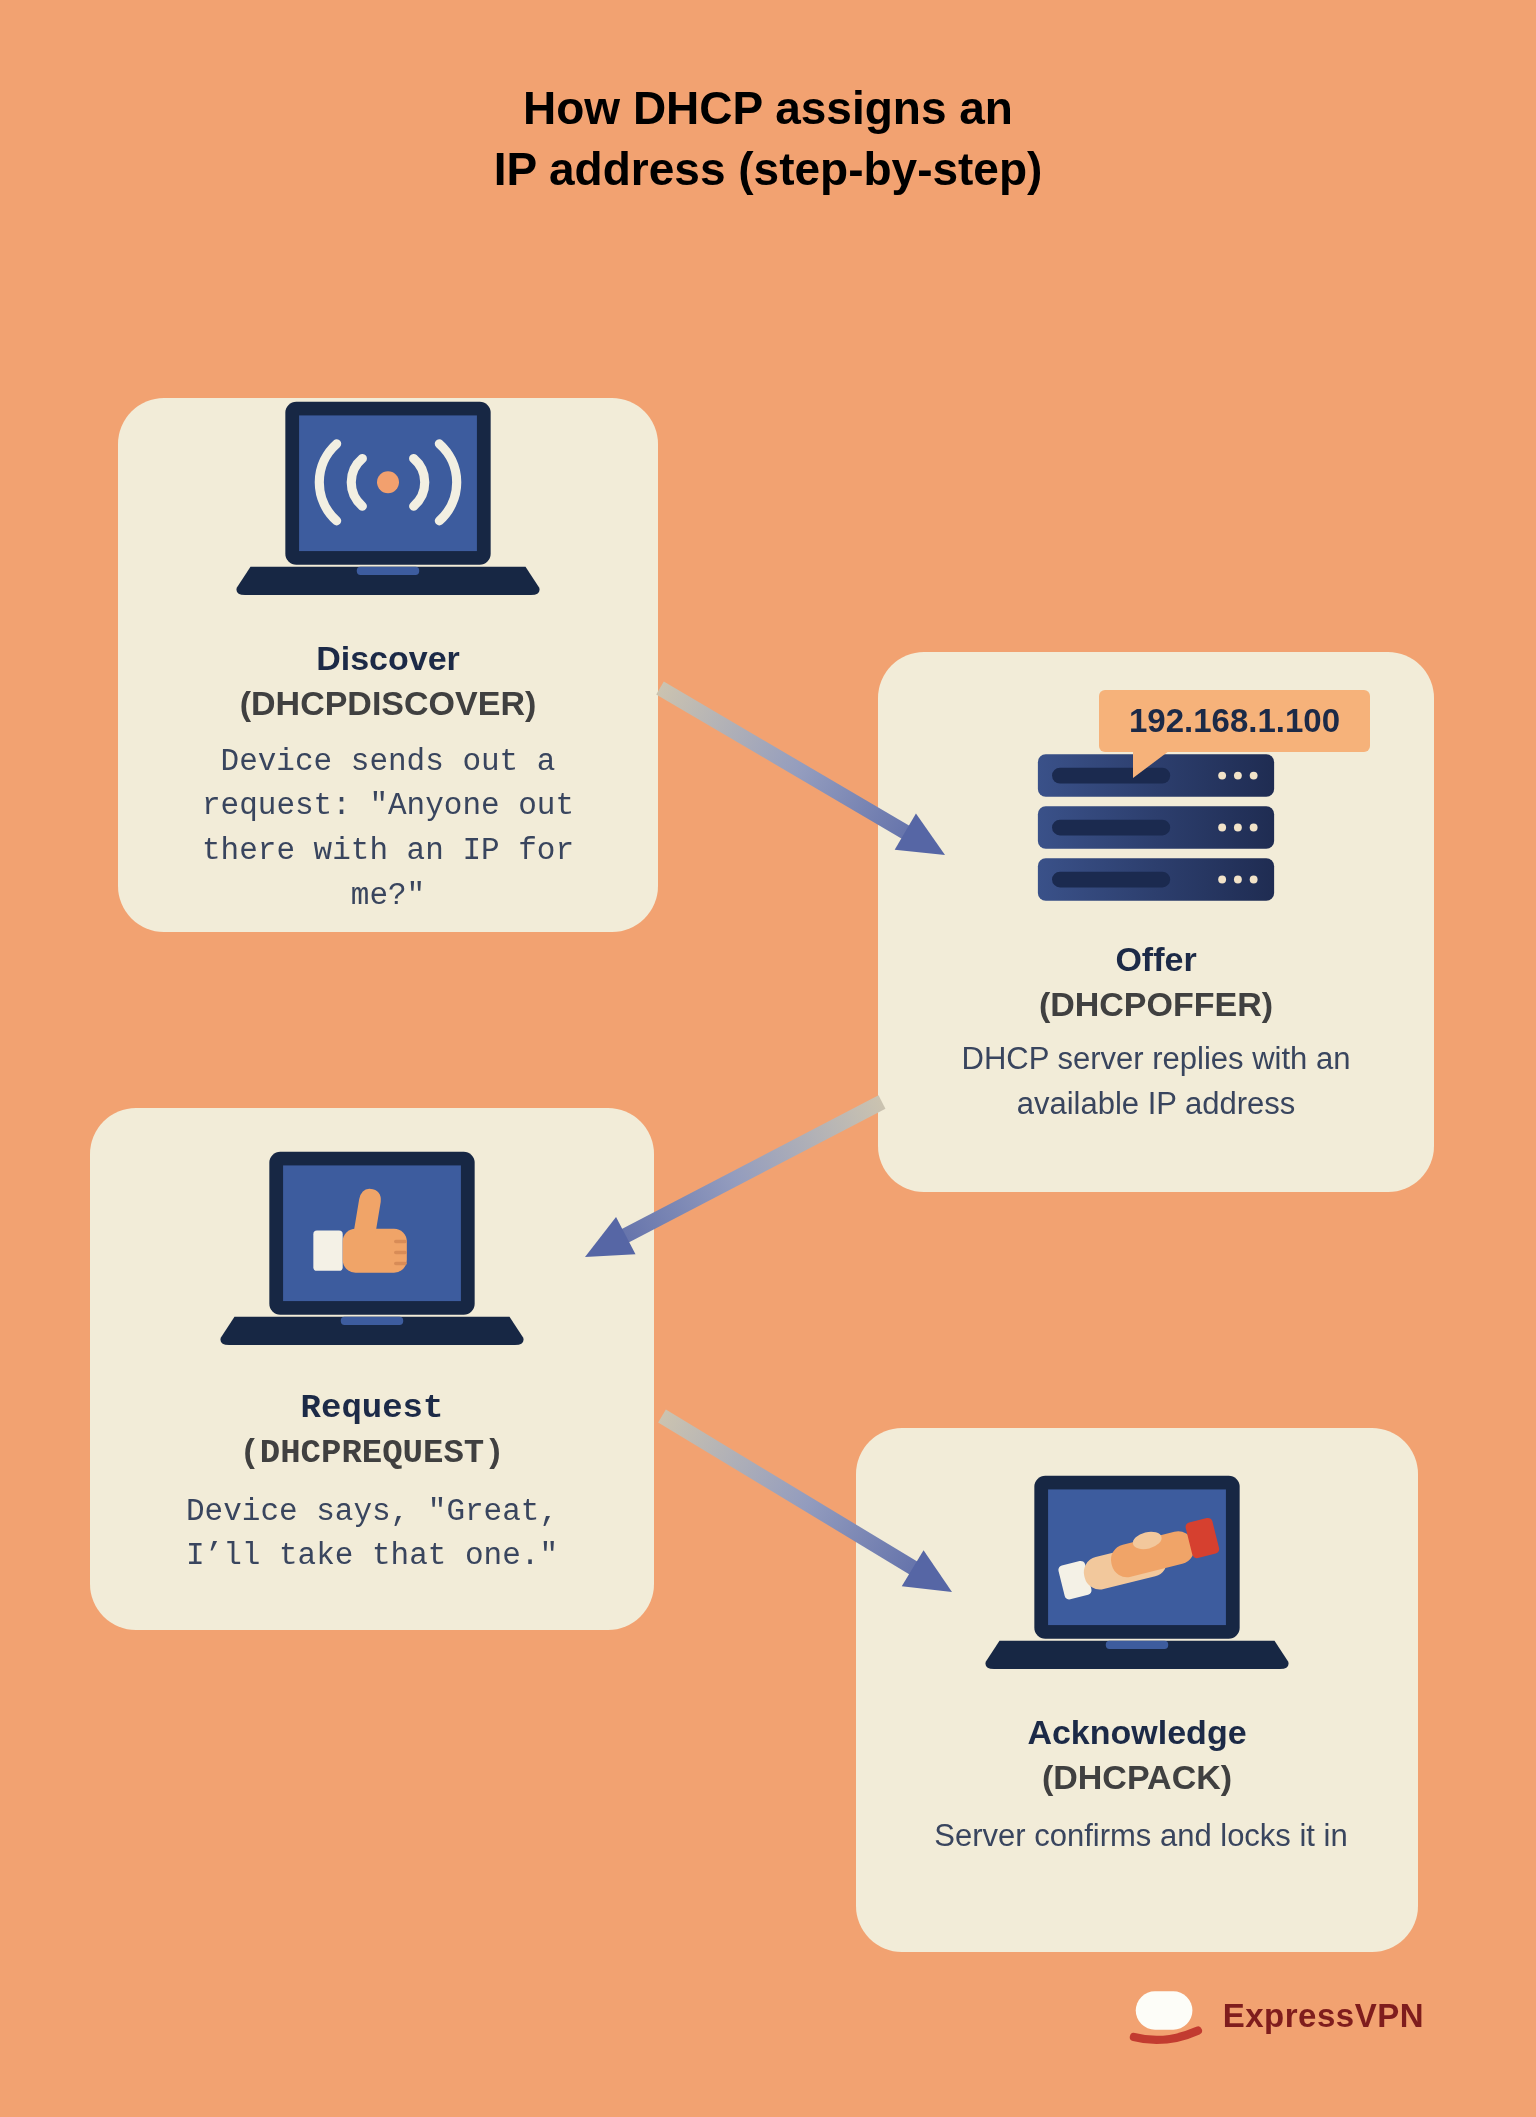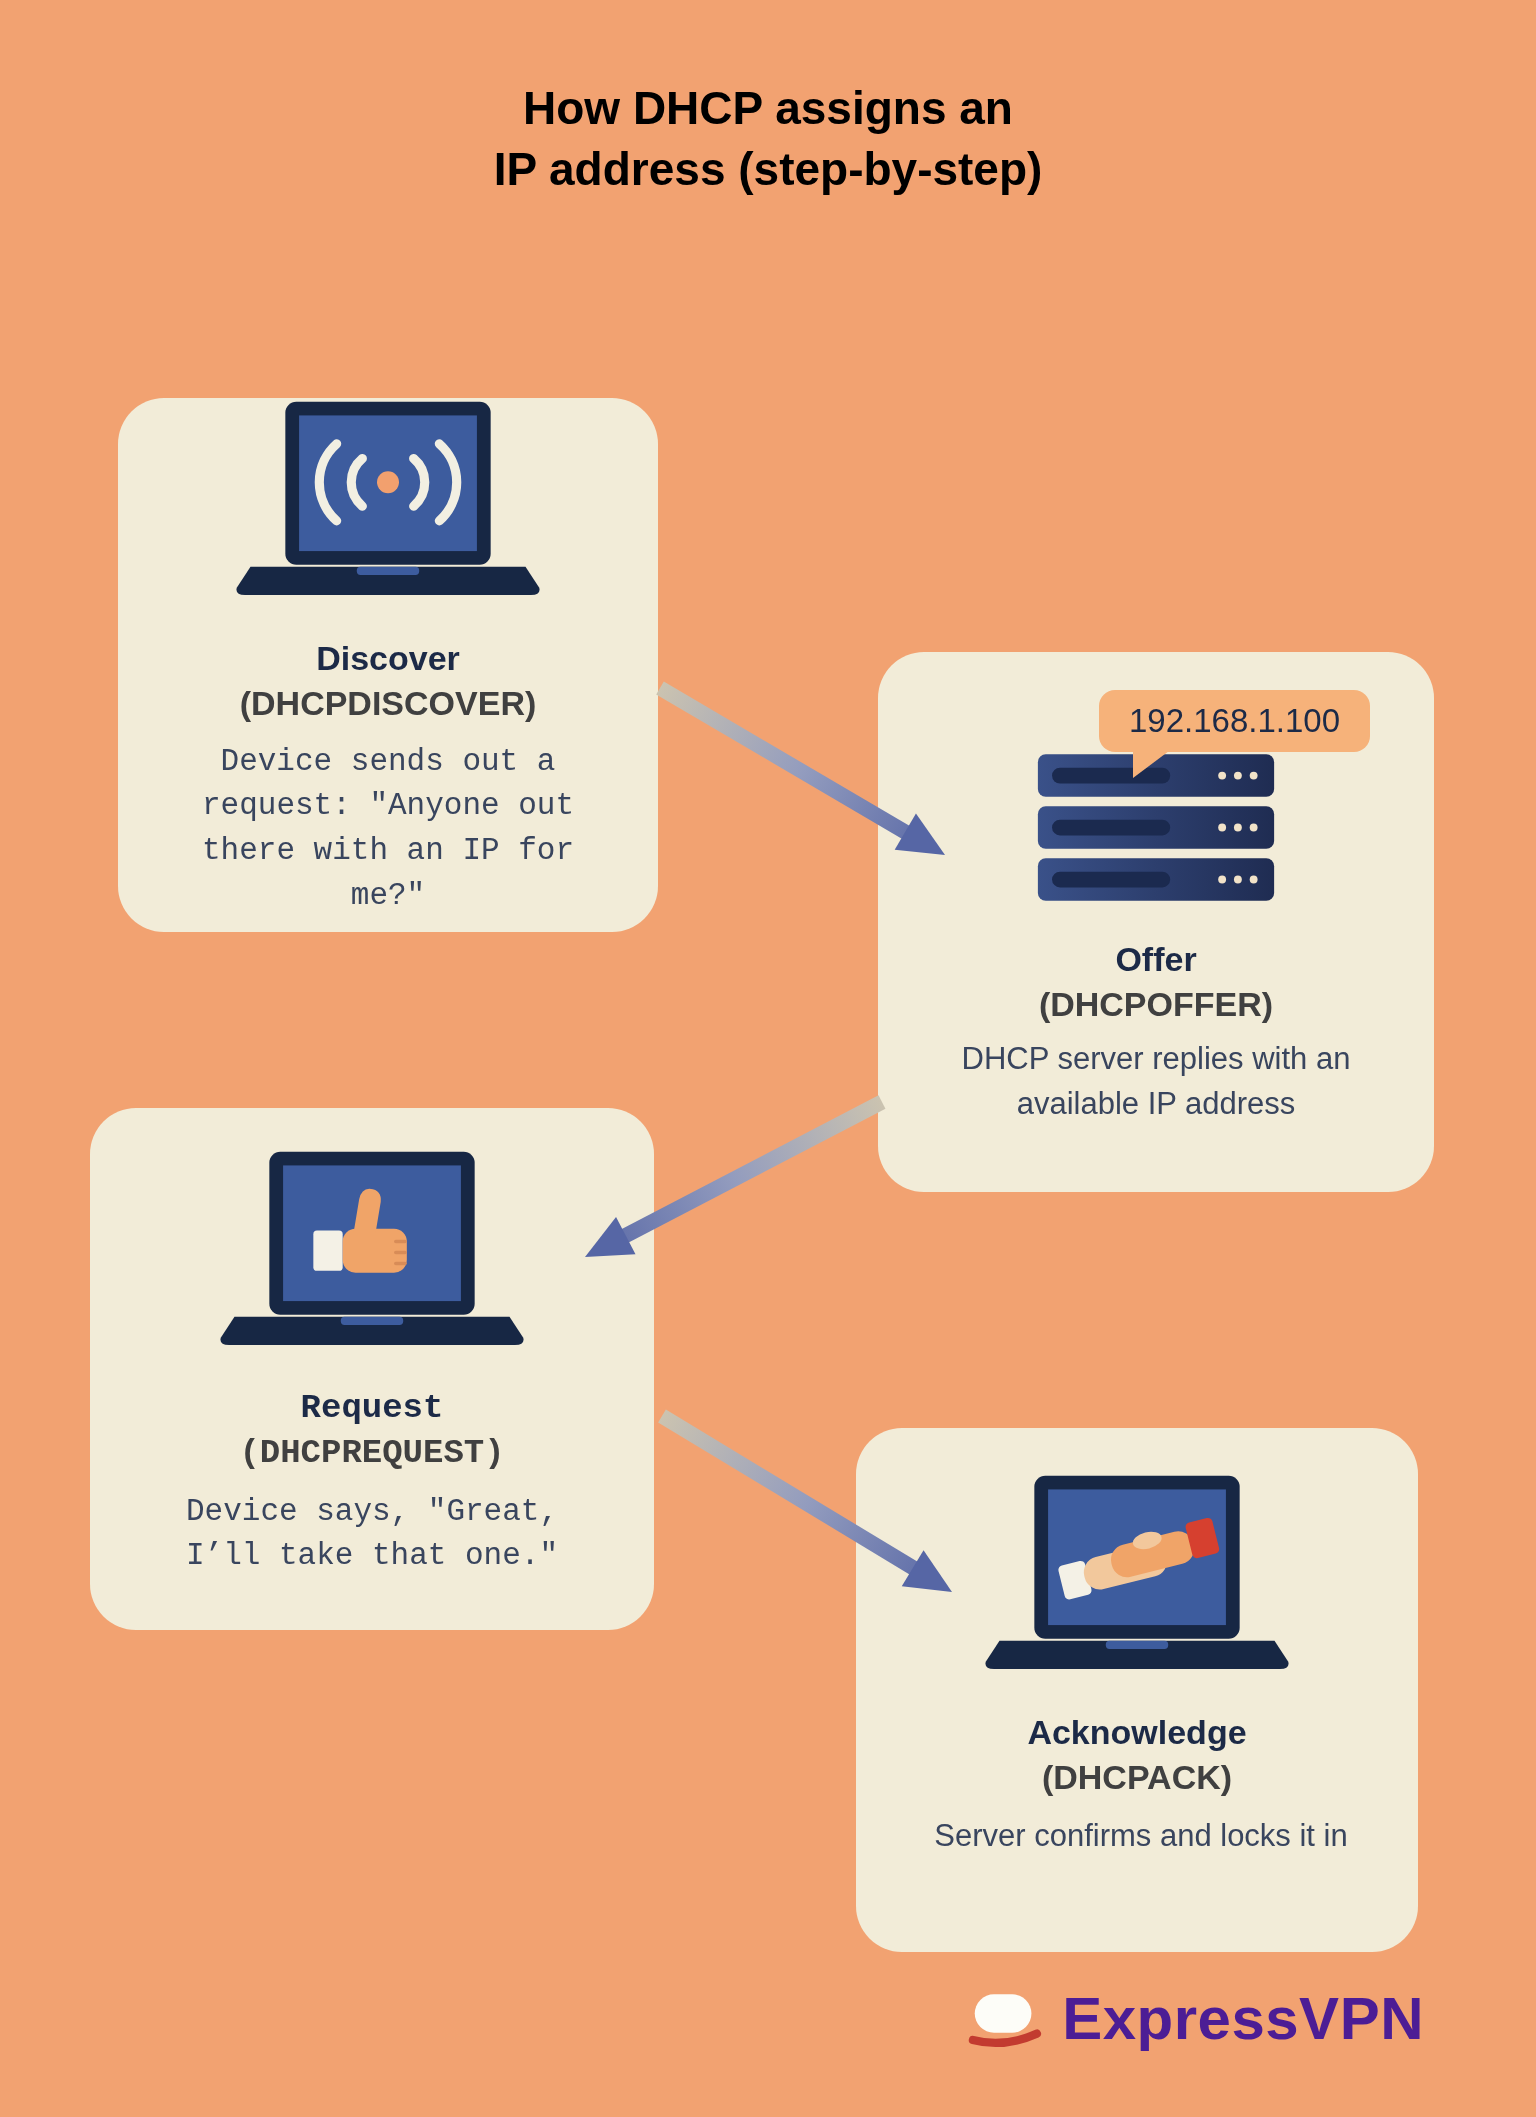--- a/index.html
+++ b/index.html
@@ -48,44 +48,44 @@
   .laptop-svg{width:330px;height:auto;display:block;}
   .server-svg{width:252px;height:auto;display:block;margin-top:-4px;}
 
   .bubble-row{
     width:100%;display:flex;justify-content:flex-end;
     padding-right:64px;box-sizing:border-box;margin-top:8px;
     position:relative;z-index:2;
   }
   .speech-bubble{
     position:relative;
-    background:#F6B27A;border-radius:16px;
+    background:#F6B27A;border-radius:6px;
     padding:12px 30px;
-    font-size:33px;font-weight:400;color:#1C2A47;
+    font-size:33px;font-weight:700;color:#1C2A47;
     white-space:nowrap;
   }
   .speech-bubble .tail{
     position:absolute;left:34px;bottom:-26px;
     width:0;height:0;
     border-top:30px solid #F6B27A;
     border-right:40px solid transparent;
   }
   .offer-title{margin-top:24px;}
 
   .arrow-layer{
     position:absolute;left:0;top:0;width:1536px;height:2117px;
     pointer-events:none;z-index:5;
   }
 
   .footer{
     position:absolute;top:1984px;right:112px;
     display:flex;align-items:center;gap:20px;
   }
   .brand-text{
-    font-size:60px;font-weight:600;color:#4c1d95;
+    font-size:33px;font-weight:600;color:#7f1d1d;
     letter-spacing:0.5px;
   }
 </style>
 </head>
 <body>
 
 <div id="page">
 
   <div class="main-title">
     <div>How DHCP assigns an</div>

